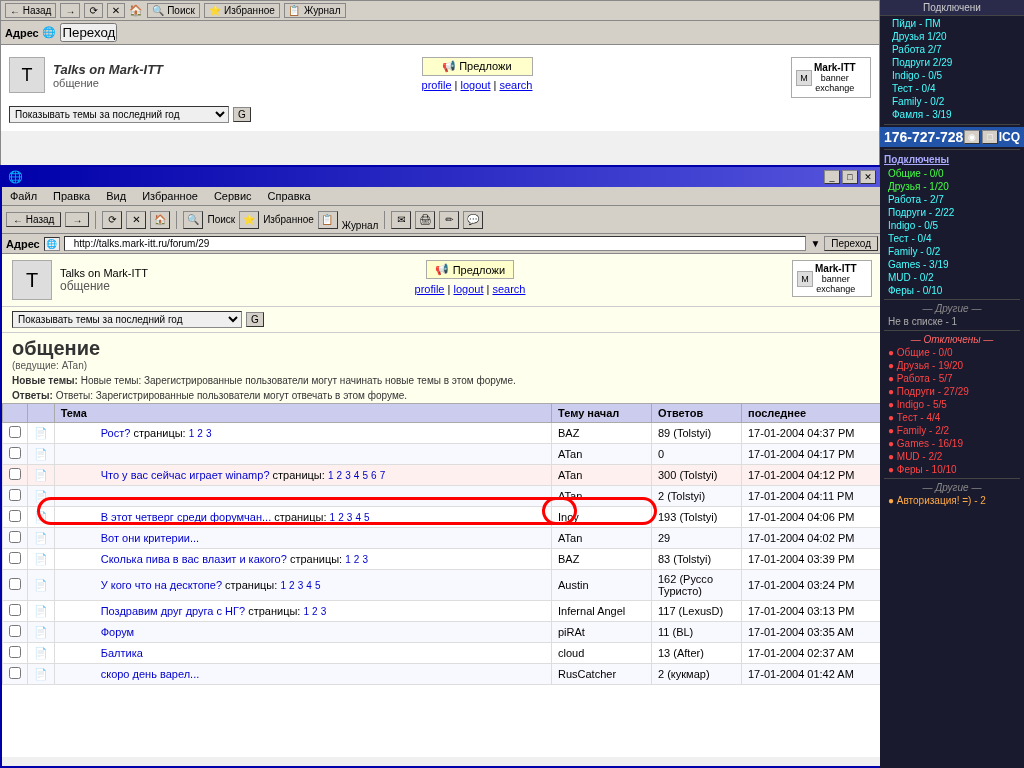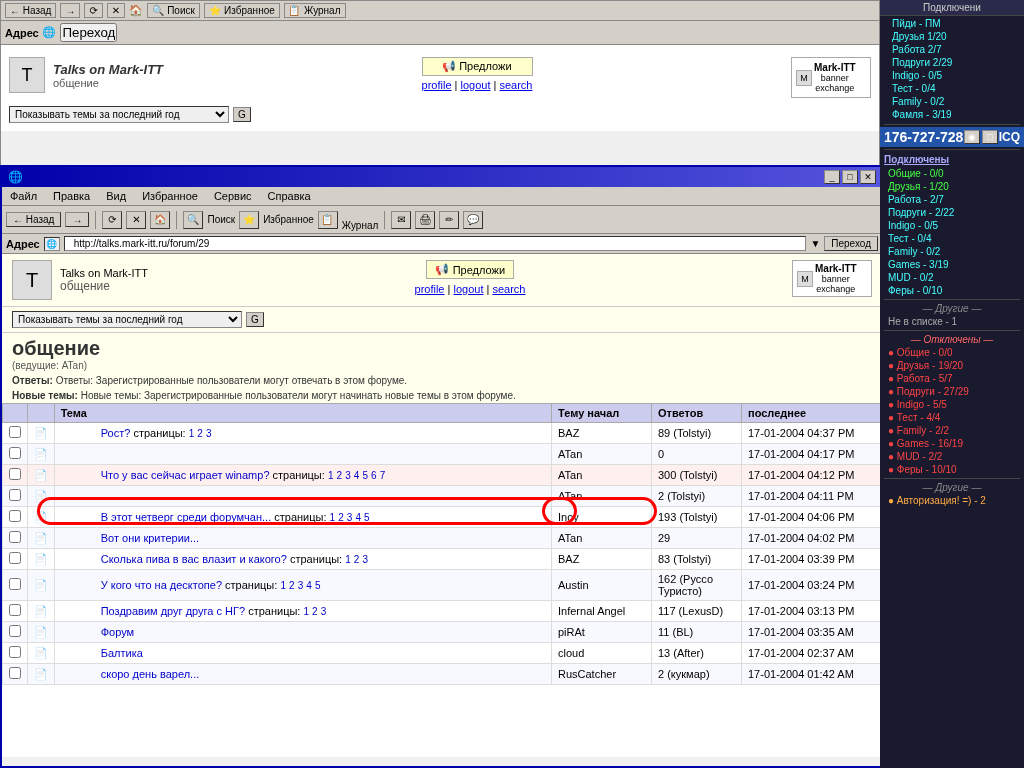--- a/index.html
+++ b/index.html
@@ -497,24 +497,24 @@
       </select>
       <button>G</button>
     </div>
 
     <div class="forum-title-area">
       <div class="f-title">общение</div>
       <div class="f-subtitle">(ведущие: ATan)</div>
     </div>
 
     <div class="forum-notice">
+      <b>Новые темы:</b> <span>Новые темы: Зарегистрированные пользователи могут начинать новые темы в этом форуме.</span>
+    </div>
+    <div class="forum-notice">
       <b>Ответы:</b> <span>Ответы: Зарегистрированные пользователи могут отвечать в этом форуме.</span>
-    </div>
-    <div class="forum-notice">
-      <b>Новые темы:</b> <span>Новые темы: Зарегистрированные пользователи могут начинать новые темы в этом форуме.</span>
     </div>
 
 
     <div style="position:relative;">
       <table class="forum-table">
         <thead>
           <tr>
             <th style="width:20px;"></th>
             <th style="width:20px;"></th>
             <th>Тема</th>

